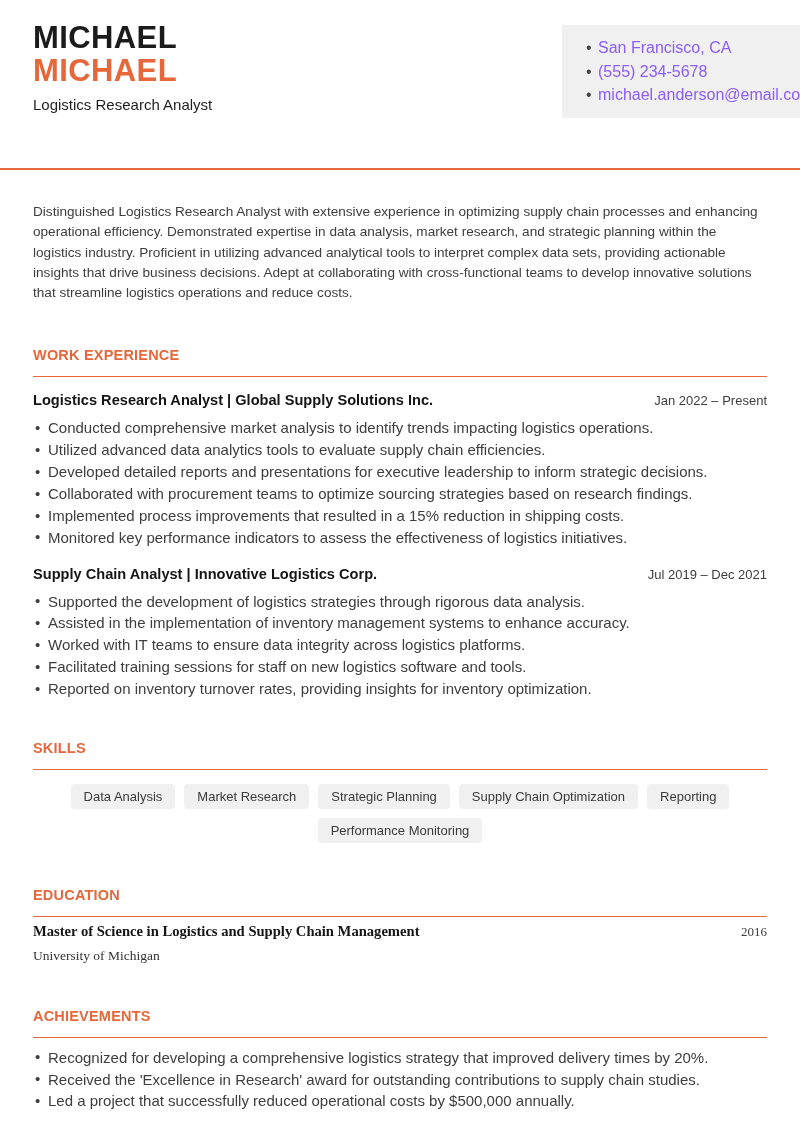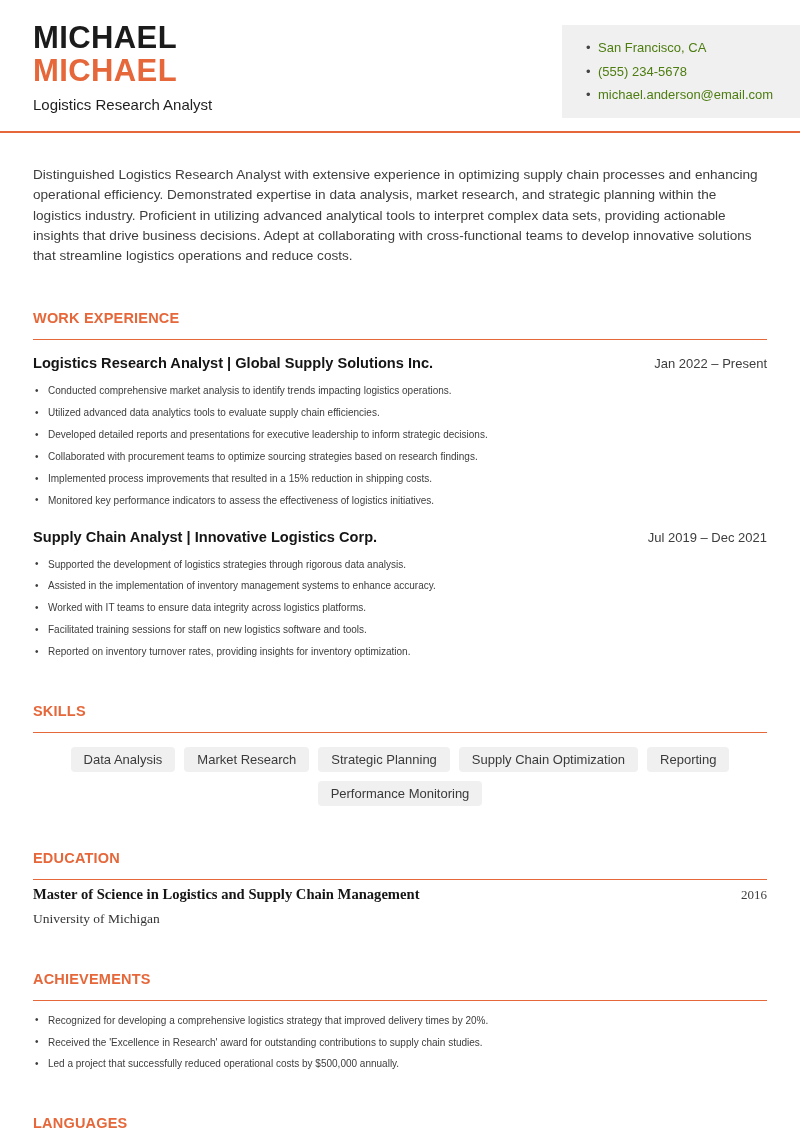--- a/index.html
+++ b/index.html
@@ -7,47 +7,47 @@
     --chip-bg:#F0F0F0;
     --body-text:#3D3D3D;
     --dark-text:#151515;
   }
   *{box-sizing:border-box;}
   html,body{margin:0;padding:0;background:#ffffff;}
   body{font-family:"Liberation Sans","DejaVu Sans",sans-serif;color:var(--body-text);}
   .page{position:relative;width:800px;min-height:1130px;background:#ffffff;overflow:hidden;}
 
   
-  .header{position:relative;height:133px;}
+  .header{position:relative;height:170px;}
   .header-left{position:absolute;left:33px;top:22px;}
   .name{font-size:31px;font-weight:800;letter-spacing:.4px;line-height:1.05;margin:0;}
   .name .first{color:#1b1b1b;display:block;}
   .name .last{color:var(--accent);display:block;}
   .headline{margin-top:9px;font-size:15px;color:#1f1f1f;}
   .contact-card{position:absolute;right:0;top:25px;width:238px;background:var(--chip-bg);padding:11px 8px 11px 0;}
   .contact-list{list-style:none;margin:0;padding:0 6px 0 24px;}
-  .contact-item{position:relative;padding-left:12px;font-size:13px;color:#4d7c0f;line-height:23.5px;}
+  .contact-item{position:relative;padding-left:12px;font-size:16px;color:#8b5cf6;line-height:23.5px;}
   .contact-item::before{content:"•";position:absolute;left:0;top:0;color:#444;}
   .header-divider{position:absolute;left:0;right:0;bottom:0;height:0;border-top:2px solid var(--accent);}
 
   
   .main{padding:0 33px 40px 33px;}
   .summary{margin-top:32px;font-size:13.6px;line-height:20.3px;color:var(--body-text);}
 
   .section{margin-top:27px;}
   .section-heading{color:var(--accent);font-weight:700;font-size:14.5px;letter-spacing:.2px;padding-bottom:13px;border-bottom:1.5px solid var(--accent);margin-top:44px;}
 
   .job{margin-top:15px;}
   .job + .job{margin-top:21px;}
   .row-between{display:flex;justify-content:space-between;align-items:baseline;}
   .entry-title{font-size:14.6px;font-weight:700;color:var(--dark-text);}
   .entry-dates{font-size:13px;color:var(--body-text);white-space:nowrap;}
 
   .bullets{list-style:none;margin:13px 0 0;padding:0;}
-  .bullets li{position:relative;padding-left:15px;margin-bottom:8.3px;font-size:10px;line-height:13.6px;color:var(--body-text);}
+  .bullets li{position:relative;padding-left:15px;margin-bottom:8.3px;font-size:15px;line-height:13.6px;color:var(--body-text);}
   .bullets li::before{content:"•";position:absolute;left:2px;top:-0.5px;color:var(--body-text);}
 
   .chips{display:flex;flex-wrap:wrap;gap:9px;margin-top:14px;justify-content:center;}
   .chip{background:var(--chip-bg);border-radius:4px;padding:6px 13px;font-size:13px;color:#3a3a3a;line-height:13px;}
 
   .edu-entry{margin-top:6px;font-family:Liberation Serif, serif;}
   .school{margin-top:8px;font-size:13.5px;color:#333;}
 </style>
 </head>
 <body>

